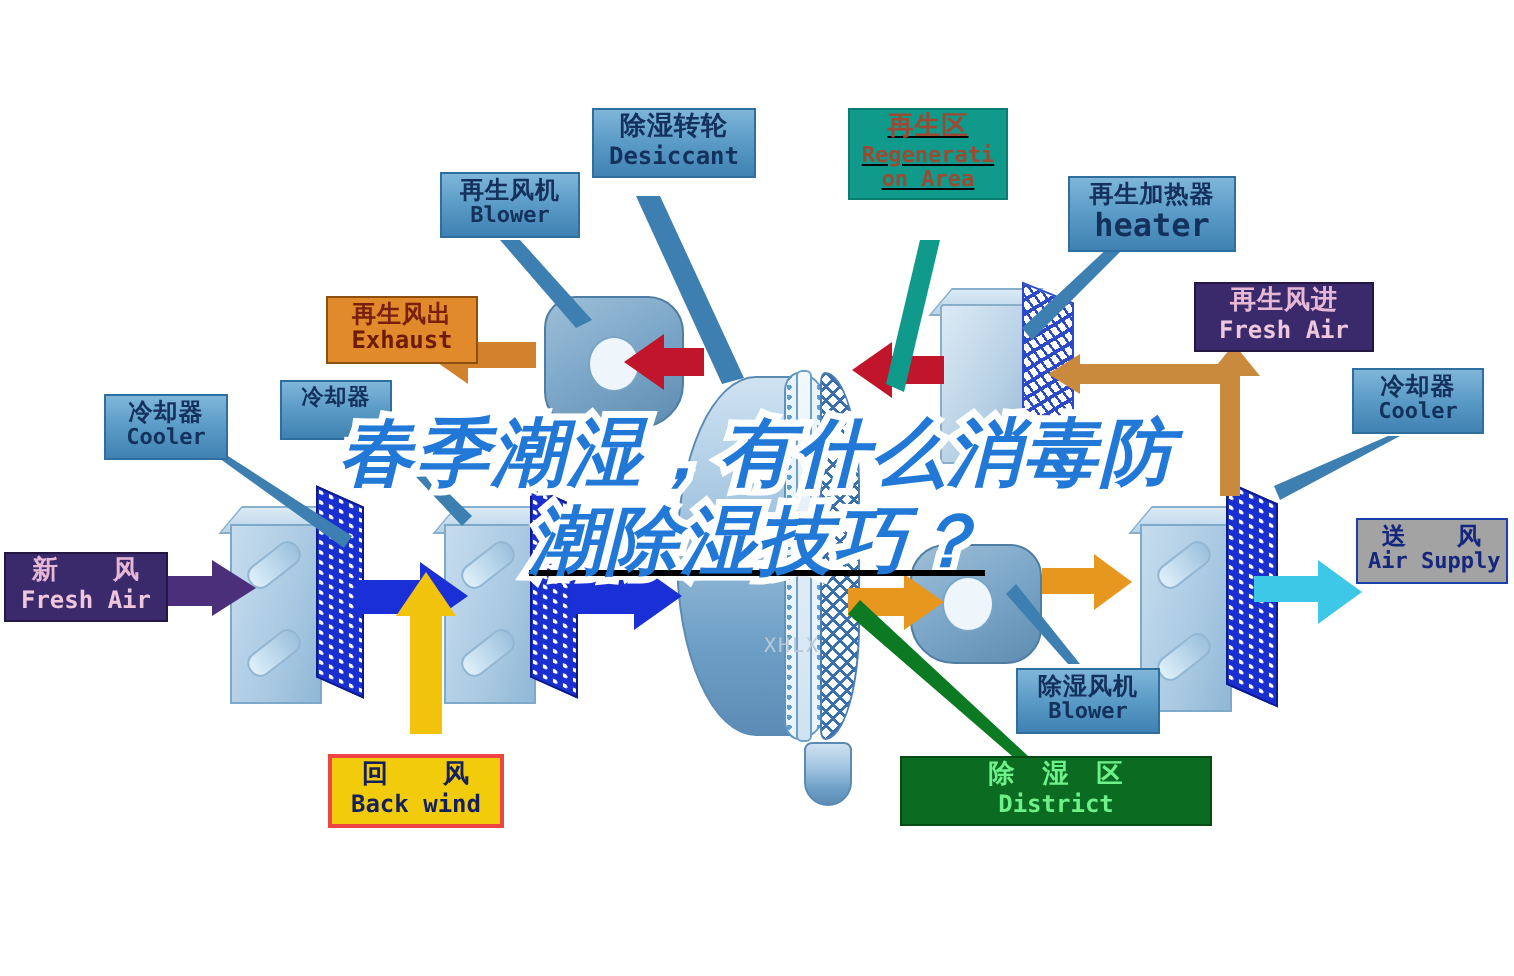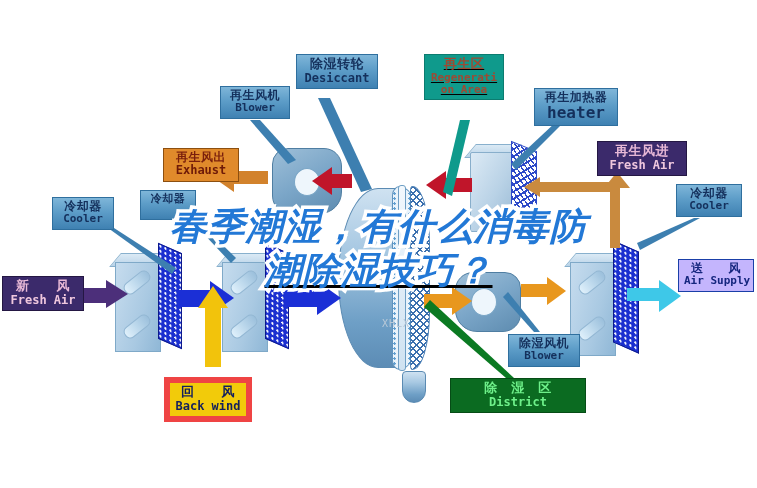--- a/index.html
+++ b/index.html
@@ -55,34 +55,34 @@
 
   .box-purple{
     background:#3b2a6b;
     border:1px solid #241743;
   }
   .box-purple .cn{color:#e7b8d6;}
   .box-purple .en{color:#efc7dd;}
 
   .box-yellow{
     background:#f2cb0a;
-    border:6px solid #ef4444;
+    border:2px solid #ef4444;
   }
   .box-yellow .cn{color:#14205e;}
   .box-yellow .en{color:#14205e;}
 
   .box-green{
     background:#0b6b21;
     border:1px solid #064c16;
   }
   .box-green .cn{color:#6ef08a;}
   .box-green .en{color:#6ef08a;}
 
   .box-cyan{
-    background:#c4b5fd;
+    background:#a3a3a3;
     border:1px solid #1a3fa8;
   }
   .box-cyan .cn{color:#15267e;}
   .box-cyan .en{color:#15267e;}
 
   
   .leader{position:absolute;z-index:25;}
   
   .hl-wrap{position:absolute;left:0;top:205px;width:757px;z-index:90;text-align:center;pointer-events:none;}
   .hl-txt{
@@ -357,21 +357,21 @@
   <div class="lbl box-yellow" style="left:164px;top:377px;width:88px;">
     <span class="cn" style="font-size:13px;">回　　风</span>
     <span class="en" style="font-size:12px;">Back wind</span>
   </div>
 
   <div class="lbl box-blue" style="left:508px;top:334px;width:72px;">
     <span class="cn" style="font-size:12px;">除湿风机</span>
     <span class="en" style="font-size:11px;">Blower</span>
   </div>
 
-  <div class="lbl box-green" style="left:450px;top:378px;width:136px;">
+  <div class="lbl box-green" style="left:450px;top:378px;width:156px;">
     <span class="cn" style="font-size:13px;">除　湿　区</span>
     <span class="en" style="font-size:12px;">District</span>
   </div>
 
   <div class="lbl box-cyan" style="left:678px;top:259px;width:76px;">
     <span class="cn" style="font-size:12px;">送　　风</span>
     <span class="en" style="font-size:11px;">Air Supply</span>
   </div>
 
   <div class="hl-wrap">

